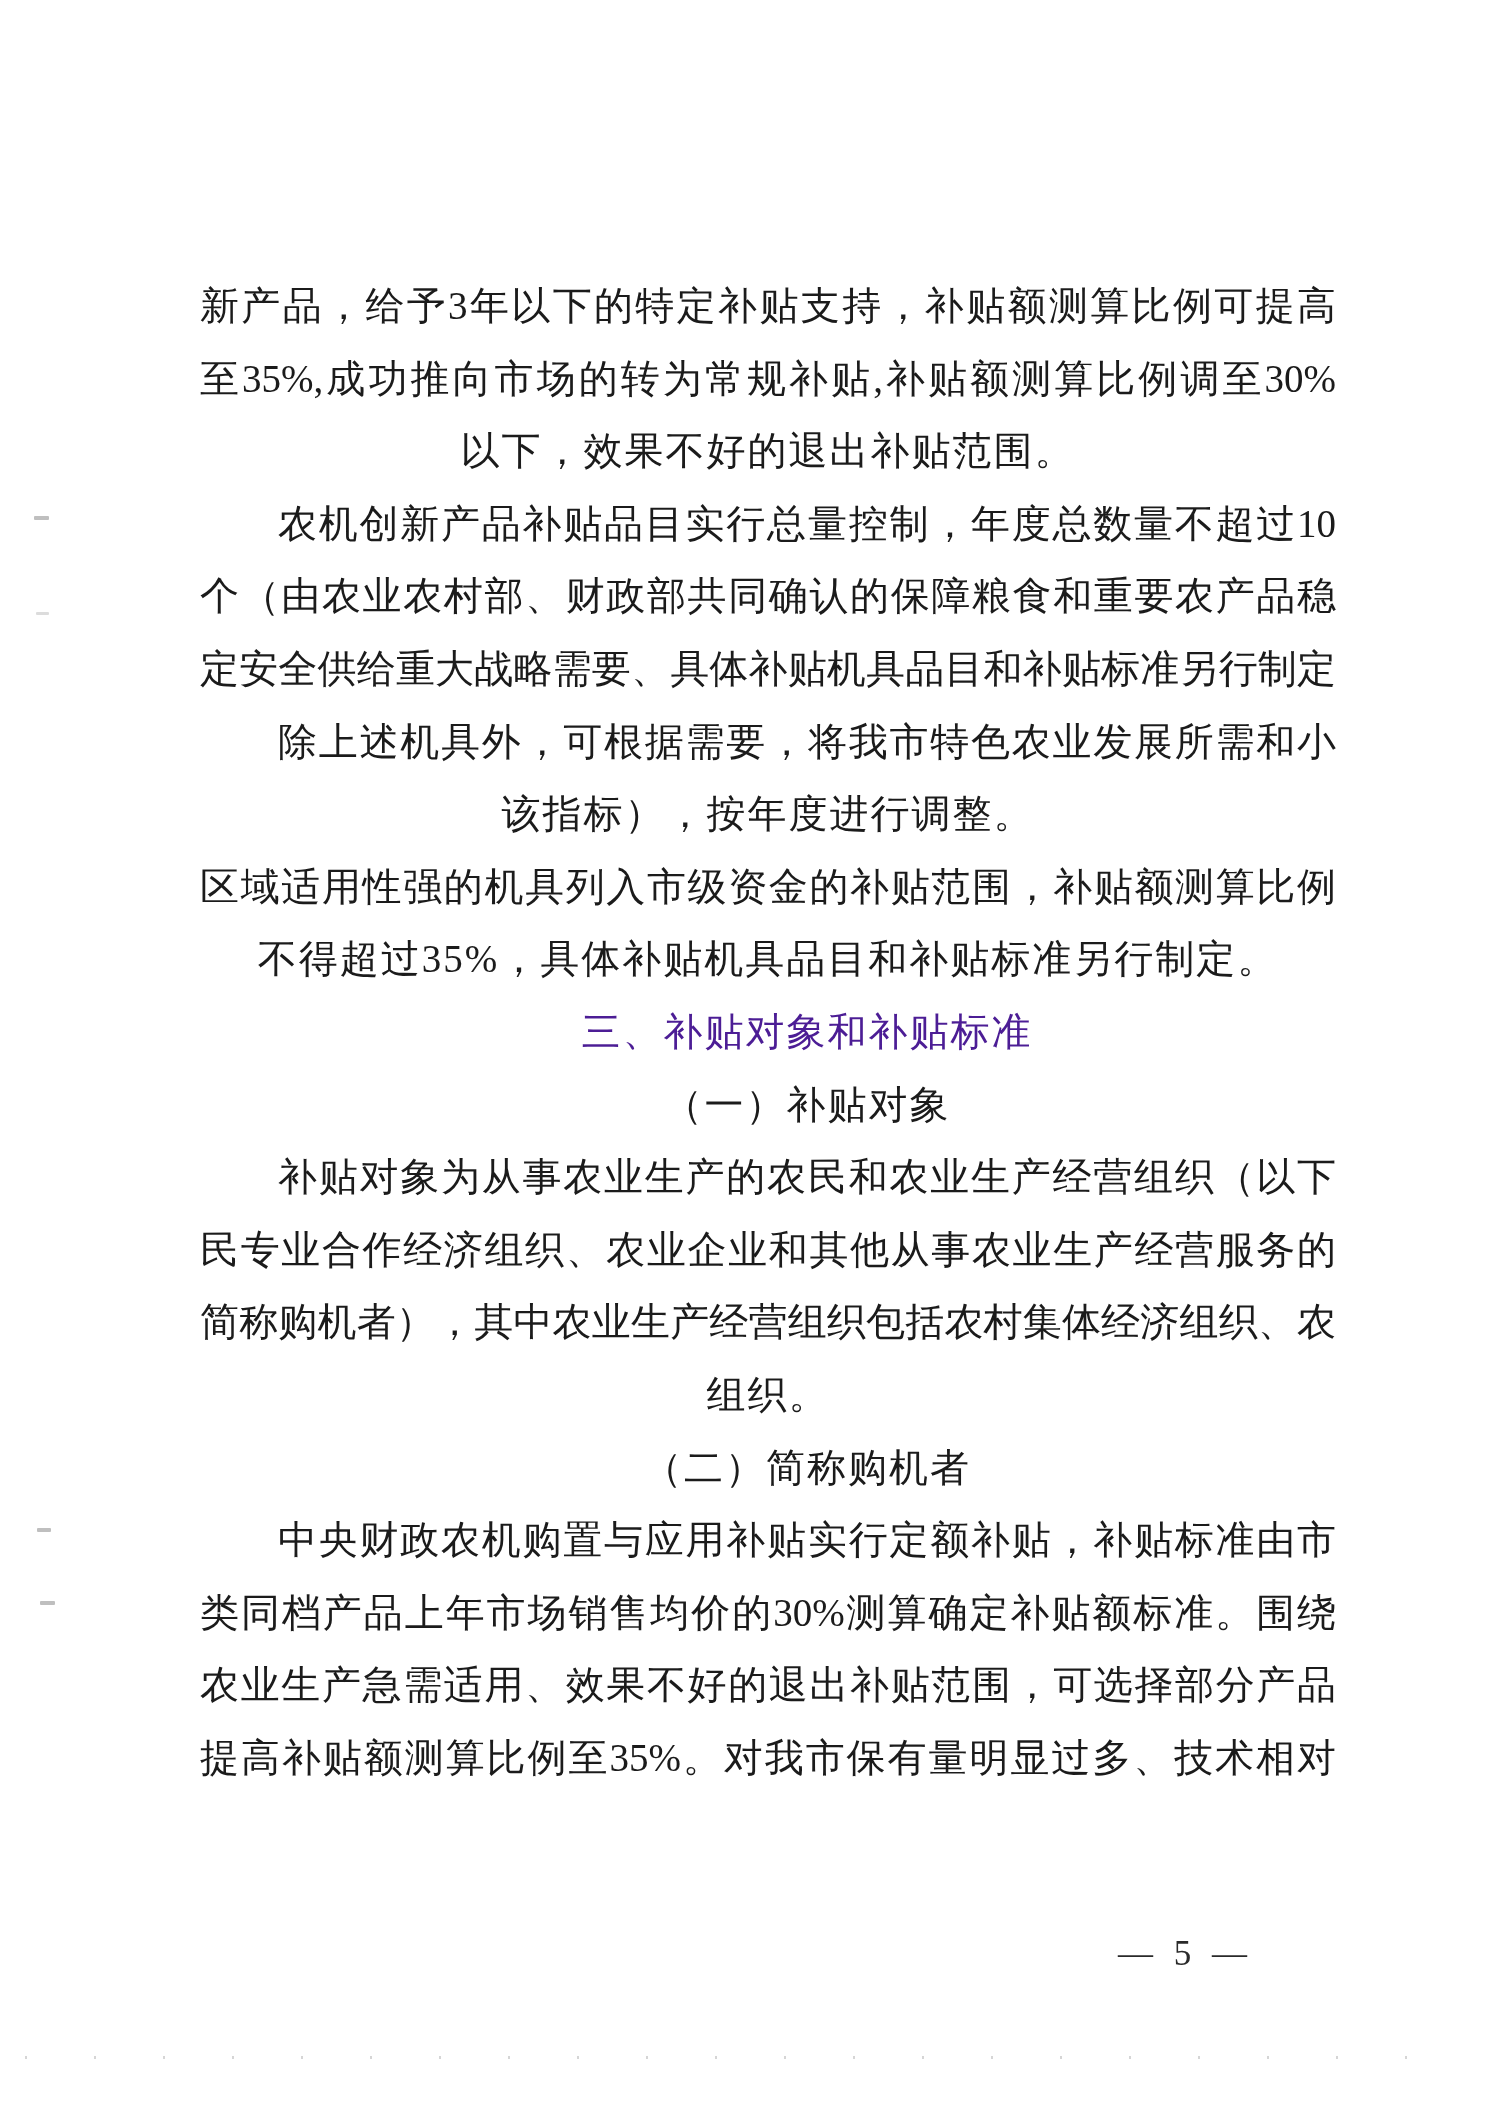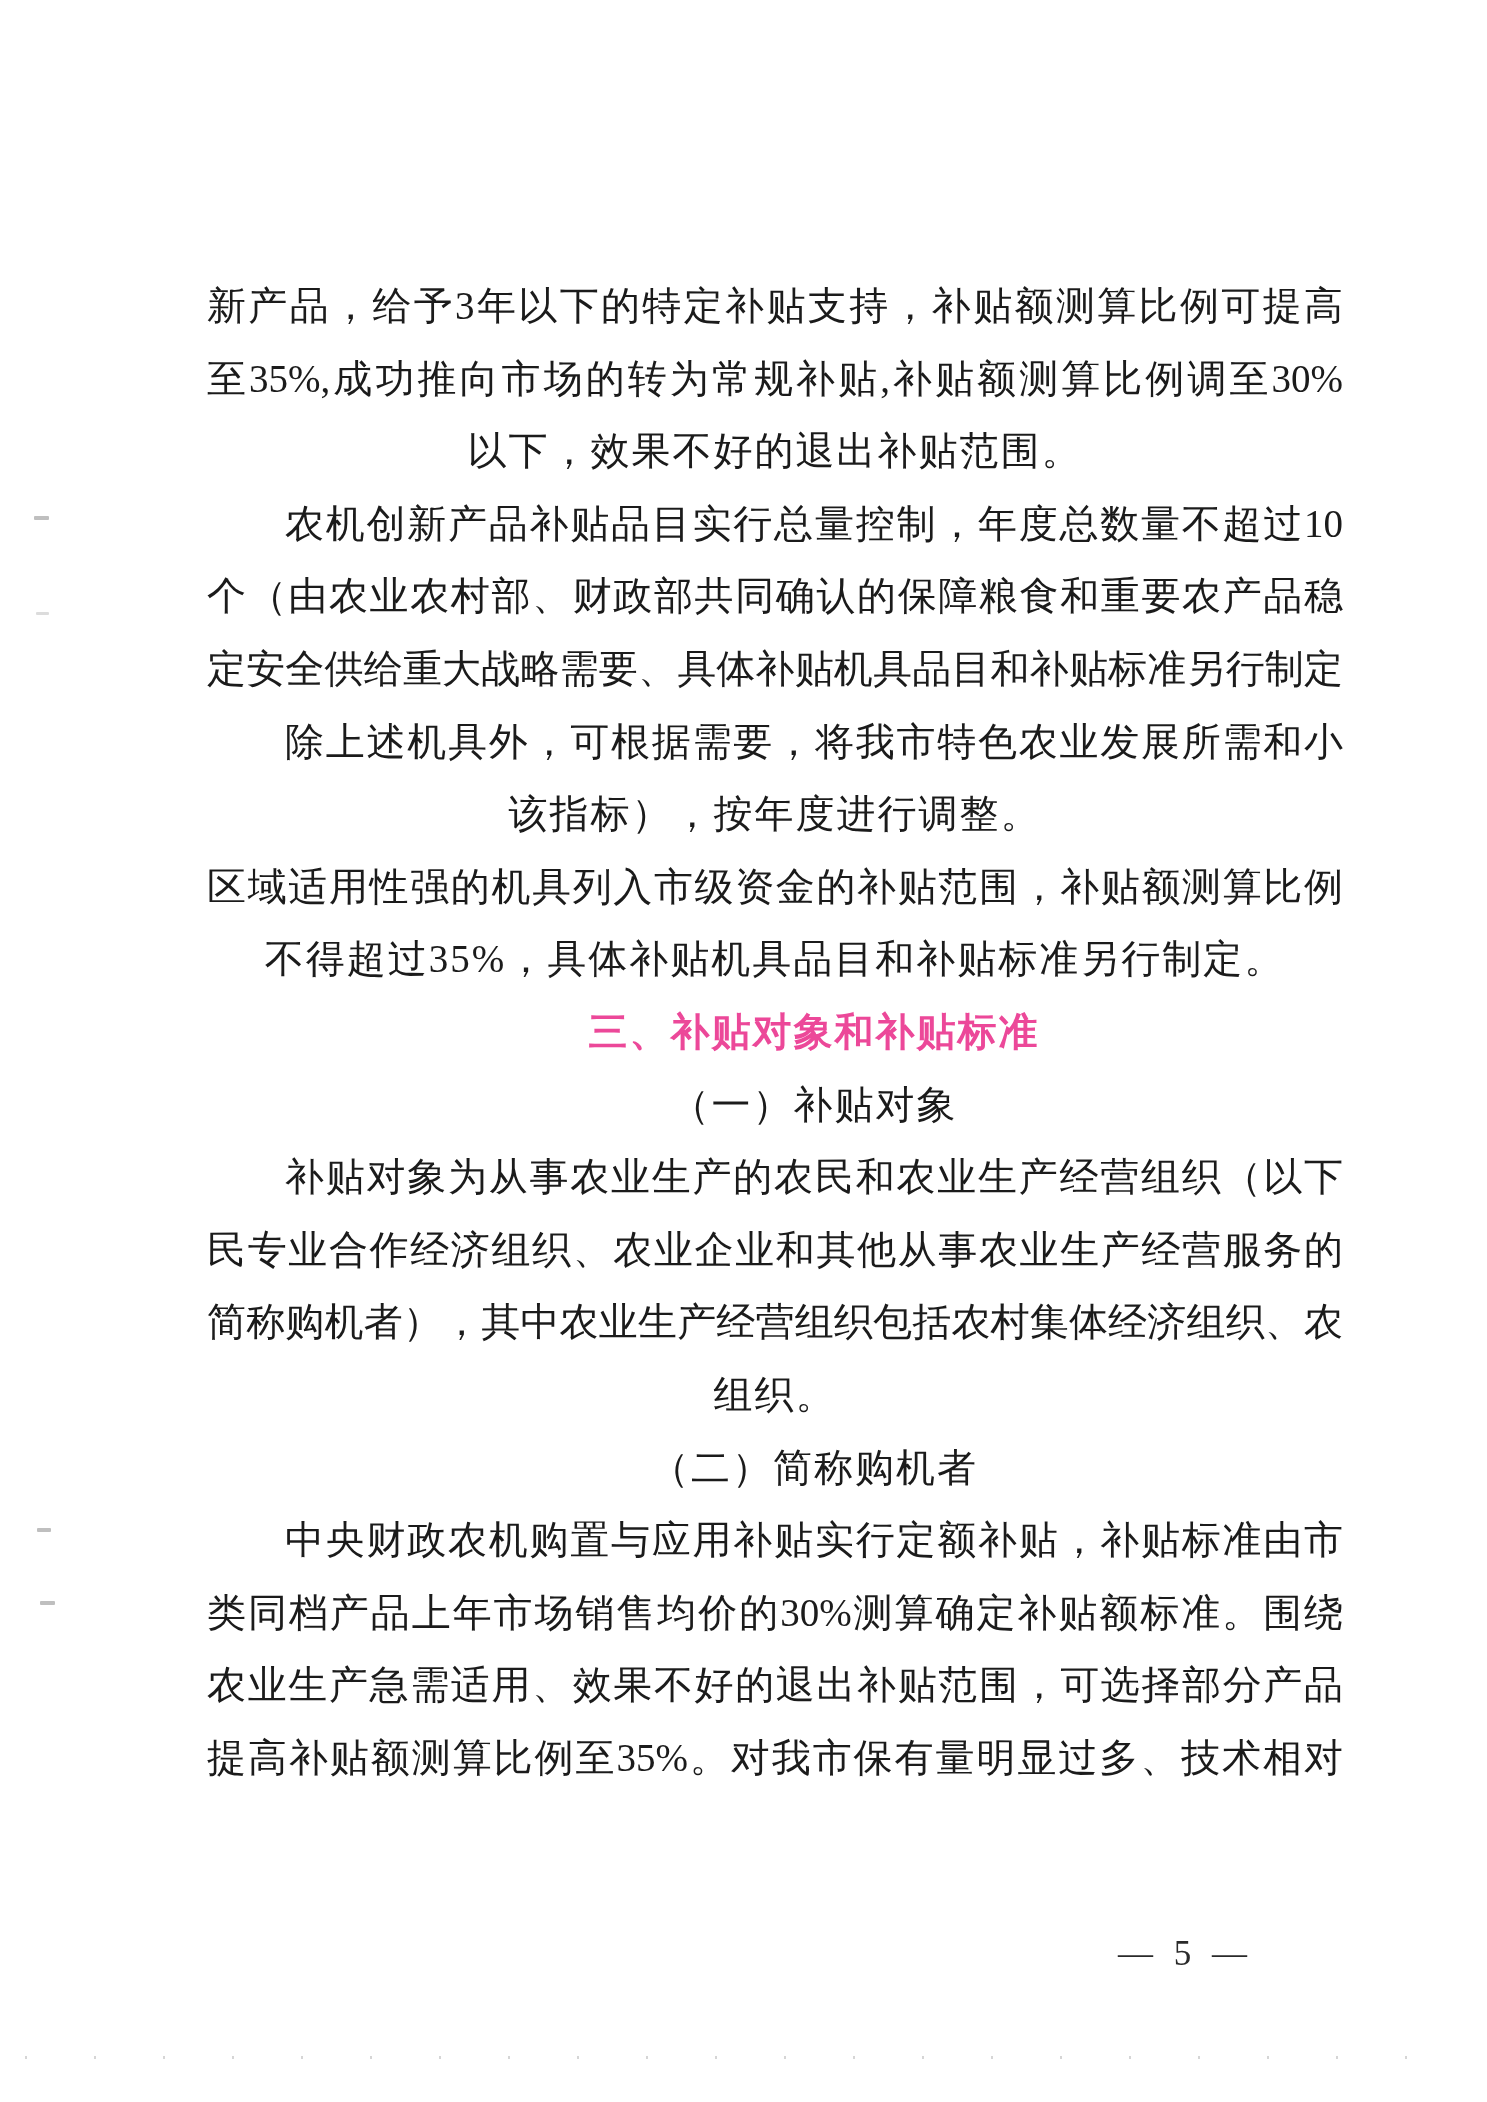--- a/index.html
+++ b/index.html
@@ -14,21 +14,20 @@
     background: #ffffff;
     overflow: hidden;
     font-family: "Liberation Serif", "DejaVu Serif", serif;
     color: #1b1b1b;
   }
   .content {
     position: absolute;
     left: 200px;
     top: 270px;
     width: 1136px;
-    margin-left: 7px;
   }
   .line {
     font-size: 39px;
     line-height: 72.6px;
     height: 72.6px;
     letter-spacing: 2px;
     white-space: nowrap;
     text-align: center;
     color: #1b1b1b;
   }
@@ -36,22 +35,22 @@
     white-space: normal;
     text-align: justify;
     text-align-last: justify;
     text-justify: inter-character;
     letter-spacing: 0;
   }
   .line.indent {
     text-indent: 2em;
   }
   .line.bold {
-    font-weight: bold;
-    color: #ec4899;
+    font-weight: normal;
+    color: #4c1d95;
   }
   .page-number {
     position: absolute;
     left: 1118px;
     top: 1934px;
     font-size: 35px;
     letter-spacing: 6px;
     color: #2a2a2a;
   }
   

